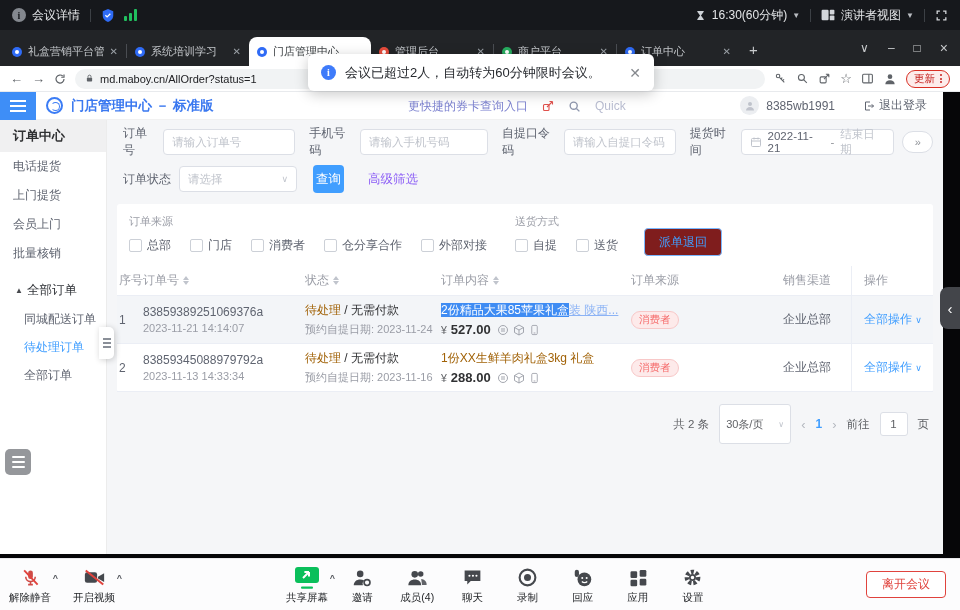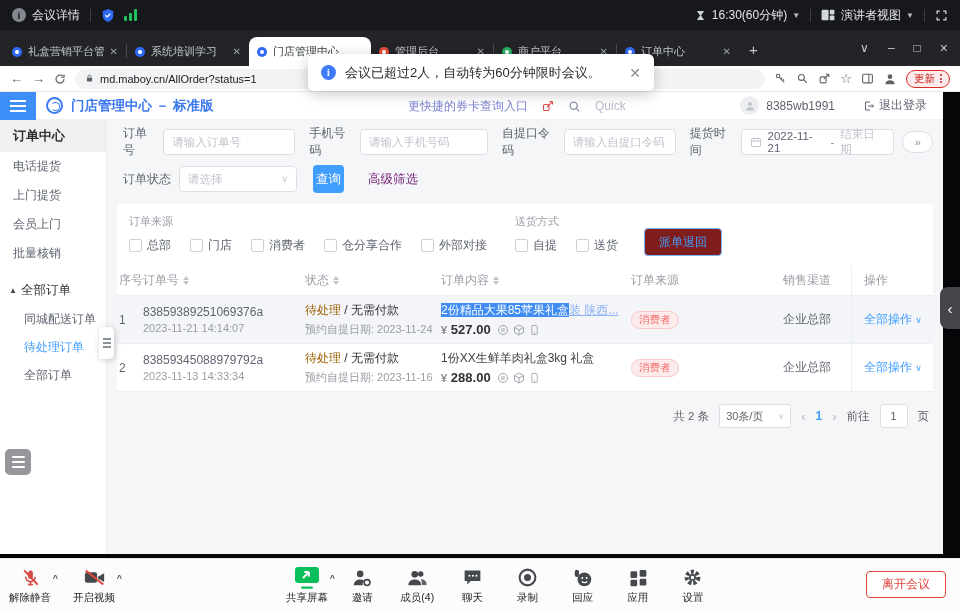--- a/index.html
+++ b/index.html
@@ -46,41 +46,41 @@
   .promo .ptext{font-size:12px;color:#7b80cf}
   .promo .quick{font-size:12px;color:#b9bdd1}
   .userarea{margin-left:auto;display:flex;align-items:center;padding-right:16px;font-size:12px;color:#5f6470}
   .uavatar{width:19px;height:19px;border-radius:50%;background:#eceef1;display:flex;align-items:center;justify-content:center;margin-right:7px}
   .logoutgrp{display:flex;align-items:center;gap:4px;margin-left:28px}
   .appbody{display:flex;height:434px}
   
   .sidebar{width:107px;background:#fff;border-right:1px solid #ececec;position:relative;flex:none}
   .sb-hd{height:32px;line-height:32px;padding-left:13px;background:#f0f0f1;font-weight:bold;color:#303133;font-size:13px}
   .sb-it{height:29px;line-height:29px;padding-left:13px;color:#5f6470;font-size:12px;white-space:nowrap}
-  .sb-gp{height:30px;line-height:30px;padding-left:9px;color:#2f3237;font-size:12.5px;margin-top:7px;white-space:nowrap}
+  .sb-gp{height:30px;line-height:30px;padding-left:15px;color:#2f3237;font-size:12.5px;margin-top:7px;white-space:nowrap}
   .sb-gp .tri{font-size:8px;color:#47494e;margin-right:4px;vertical-align:1px}
   .sb-ch{height:28px;line-height:28px;padding-left:24px;color:#5f6470;font-size:12px;white-space:nowrap}
   .sb-ch.on{color:#409eff}
   .sbflag{position:absolute;right:-8px;top:207px;width:15px;height:32px;background:#fff;border-radius:0 5px 5px 0;box-shadow:1px 1px 6px rgba(0,0,0,.2);display:flex;flex-direction:column;gap:2.5px;align-items:center;justify-content:center;z-index:6}
   .sbflag i{width:8px;height:1.5px;background:#8a8f98;display:block}
   .floatbtn{position:absolute;left:5px;top:357px;width:26px;height:26px;background:#95979b;border-radius:5px;display:flex;flex-direction:column;gap:3px;align-items:center;justify-content:center;z-index:6}
   .floatbtn i{width:13px;height:2px;background:#fff;display:block;border-radius:1px}
   
   .main{flex:1;background:#f5f6f8;position:relative;overflow:hidden}
   .frow{display:flex;align-items:center;padding-left:16px;margin-top:7px;gap:8px;font-size:12px;color:#5f6470;height:30px}
   .inp{height:26px;border:1px solid #dcdfe6;border-radius:4px;background:#fff;padding:0 8px;font-size:11.5px;color:#333;outline:none}
   .inp::placeholder{color:#c0c4cc}
   .w1{width:132px}.w2{width:128px}.w3{width:112px}
   .datebox{width:170px;height:26px;border:1px solid #dcdfe6;border-radius:4px;background:#fff;display:flex;align-items:center;gap:6px;padding:0 8px;font-size:11.5px}
   .datebox .dv{color:#5f6470}.datebox .dsep{color:#909399}.datebox .dph{color:#c0c4cc}
   .expand{margin-left:auto;margin-right:10px;width:34px;height:22px;border:1px solid #dcdfe6;border-radius:11px;background:#fff;color:#909399;display:flex;align-items:center;justify-content:center;font-size:11px}
   .sel{width:118px;height:26px;border:1px solid #dcdfe6;border-radius:4px;background:#fff;display:flex;align-items:center;justify-content:space-between;padding:0 8px;color:#c0c4cc;font-size:11.5px}
   .sel .chv{font-size:9px;color:#c0c4cc}
   .qbtn{width:31px;height:28px;background:#409eff;color:#fff;border-radius:4px;display:flex;align-items:center;justify-content:center;font-size:12.5px;margin-left:8px;border:none}
-  .adv{color:#701a75;font-size:12.5px;margin-left:16px}
+  .adv{color:#8b5cf6;font-size:12.5px;margin-left:16px}
   .panel{margin:10px 10px 0;background:#fff;border-radius:3px;padding-top:10px}
   .filters{display:flex;align-items:flex-start;padding-left:12px}
   .flabel{font-size:11px;color:#9a9da6;margin-bottom:8px}
   .cbrow{display:flex;align-items:center;gap:19px;font-size:12px;color:#5f6470}
   .cbi{display:inline-flex;align-items:center;white-space:nowrap}
   .cb{width:13px;height:13px;border:1px solid #ccd0d7;border-radius:2px;background:#fff;margin-right:5px;flex:none}
   .retbtn{margin-left:26px;margin-top:14px;height:28px;padding:0 14px;border:1px solid #7ab8ff;color:#409eff;border-radius:4px;background:#7f1d1d;font-size:12px;display:flex;align-items:center}
   .grid{display:grid;grid-template-columns:26px 162px 136px 190px 152px 68px 1fr;align-items:center}
   .thead{height:30px;font-size:12px;color:#9a9da6;border-bottom:1px solid #ebeef5;margin-top:10px}
   .thc{display:flex;align-items:center}
@@ -89,31 +89,31 @@
   .sorts .up{border-bottom:4px solid #c0c4cc}
   .sorts .dn{border-top:4px solid #c0c4cc}
   .trow{height:48px;border-bottom:1px solid #ebeef5;font-size:12px;color:#5f6470}
   .trow.alt{background:#f3f5f8}
   .l2{font-size:11px;color:#9a9da6;margin-top:3px}
   .idx{text-align:left;padding-left:2px}
   .status1{color:#a16207}.pay{color:#303133}
   .prodline{white-space:nowrap;overflow:hidden;width:182px}
   .hl{background:#3f8cf3;color:#fff}
   .tail{color:#8cb3f5;text-decoration:underline}
-  .prod2{color:#404040;white-space:nowrap;overflow:hidden;width:182px}
+  .prod2{color:#a16207;white-space:nowrap;overflow:hidden;width:182px}
   .priceline{display:flex;align-items:center;gap:4px;margin-top:3px}
   .cur{font-size:10.5px;color:#606266}
   .amt{font-weight:bold;color:#303133;font-size:13px;margin-right:2px}
   .badge{display:inline-block;padding:1px 7px;font-size:10.5px;color:#f56c6c;background:#fdeaea;border:1px solid #f8c8c8;border-radius:9px}
   .chan{color:#5f6470}
   .opcell{border-left:1px solid #ebeef5;align-self:stretch;display:flex;align-items:center;padding-left:12px;background:inherit}
   .act{color:#409eff;font-size:12px;white-space:nowrap}
   .act .chv{font-size:9px}
   .pager{display:flex;justify-content:flex-end;align-items:center;gap:10px;margin:12px 14px 0 0;font-size:11.5px;color:#606266}
-  .psel{width:72px;height:24px;border:1px solid #dcdfe6;border-radius:3px;background:#fff;display:flex;align-items:center;justify-content:space-between;padding:0 6px;font-size:11px}
+  .psel{width:72px;height:40px;border:1px solid #dcdfe6;border-radius:3px;background:#fff;display:flex;align-items:center;justify-content:space-between;padding:0 6px;font-size:11px}
   .psel .chv{font-size:8px;color:#c0c4cc}
   .parrow{color:#b4b8bf;font-size:13px}
   .pcur{color:#409eff;font-weight:bold;font-size:12px}
   .pinput{width:28px;height:24px;border:1px solid #dcdfe6;border-radius:3px;background:#fff;display:flex;align-items:center;justify-content:center;font-size:11.5px;color:#606266}
   
   .banner{position:absolute;top:54px;left:308px;width:346px;height:37px;background:#fff;border-radius:6px;box-shadow:0 3px 14px rgba(0,0,0,.22);display:flex;align-items:center;gap:9px;padding:0 13px;z-index:80;font-size:13px;color:#26292e;white-space:nowrap}
   .bicon{width:15px;height:15px;border-radius:50%;background:#3e7bfa;color:#fff;font-size:10px;font-weight:bold;display:flex;align-items:center;justify-content:center;flex:none;font-family:"Liberation Serif",serif}
   .bx{margin-left:auto;color:#85888d;font-size:14px}
   .handle{position:absolute;right:0;top:287px;width:20px;height:42px;background:#43454a;border-radius:8px 0 0 8px;z-index:70;display:flex;align-items:center;justify-content:center;color:#fff;font-size:15px}
   

